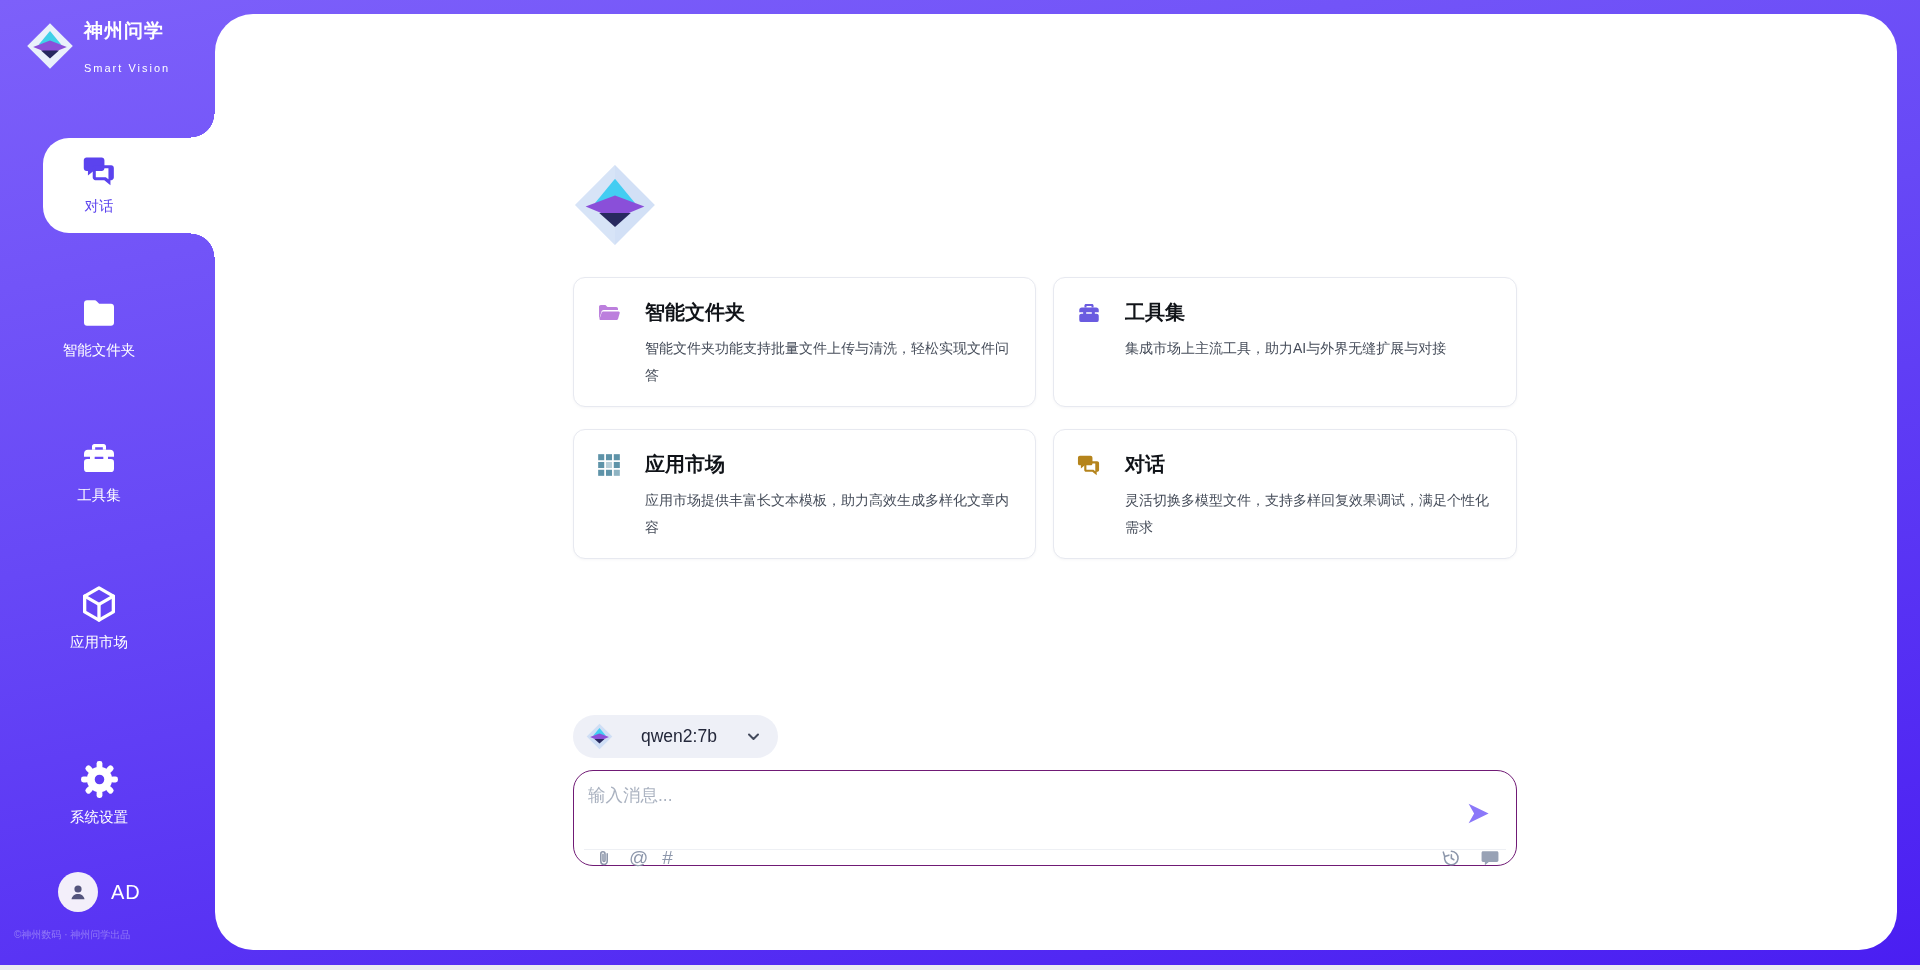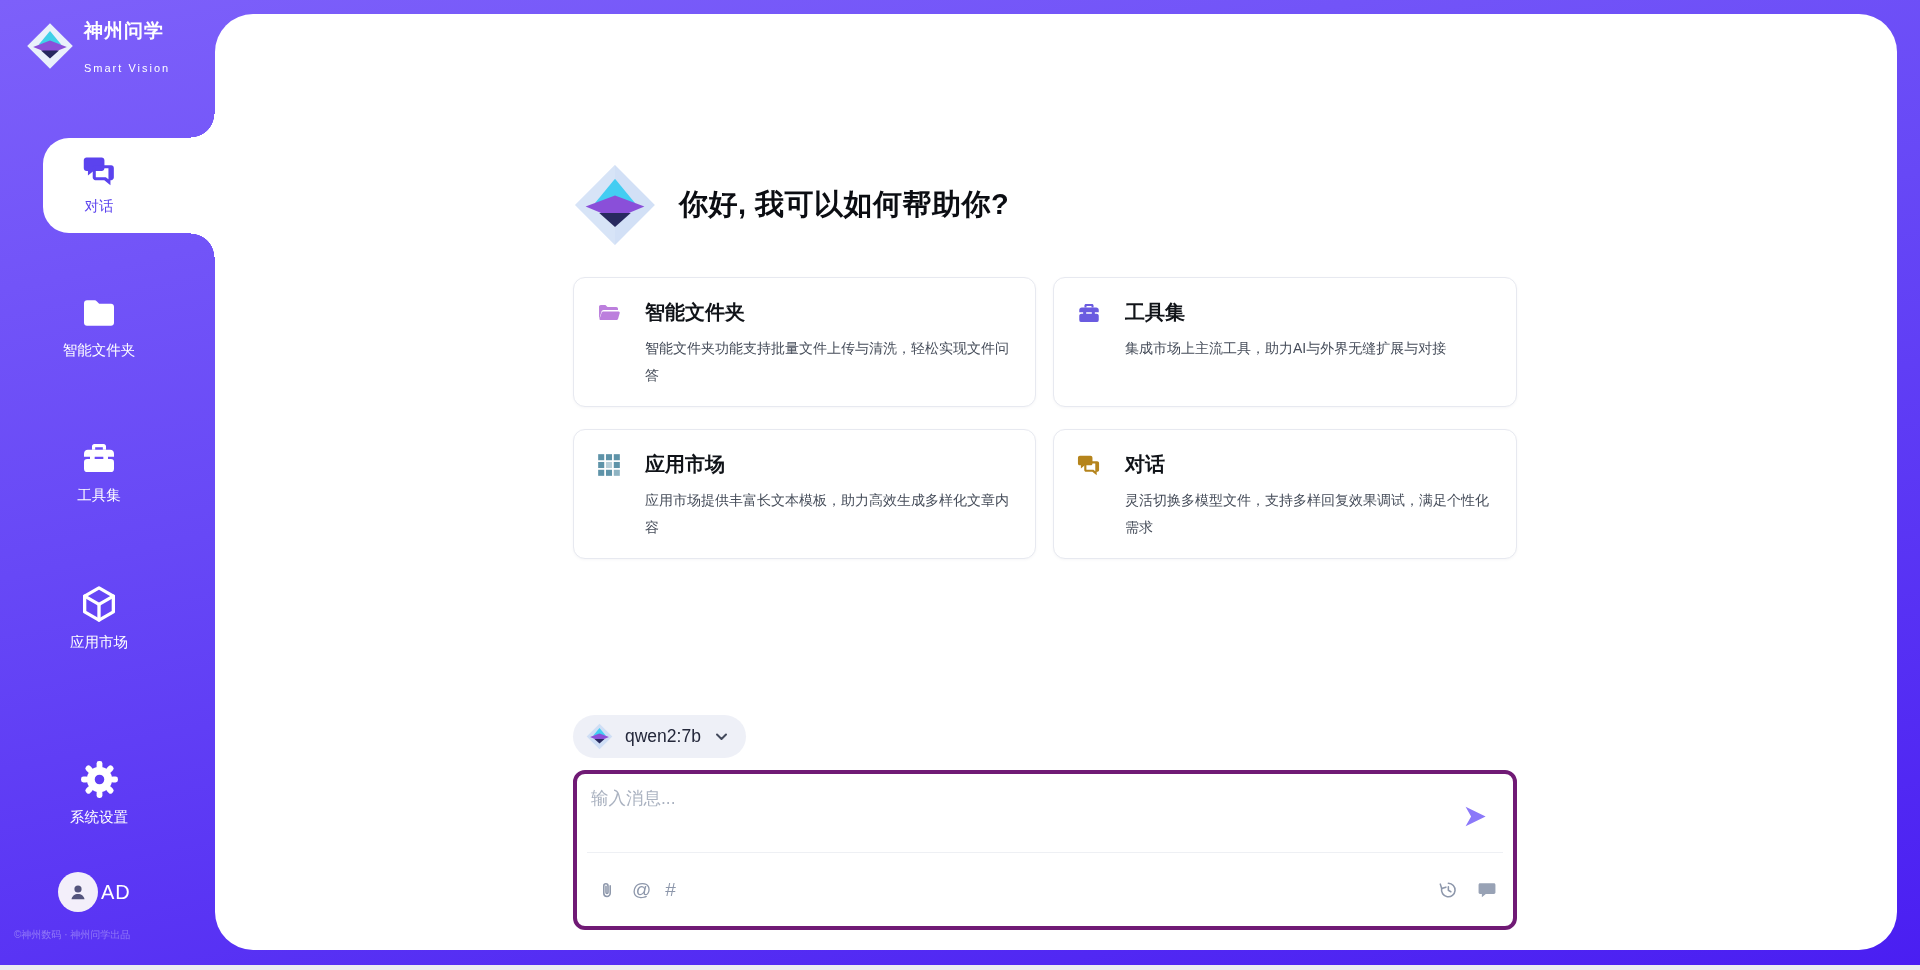--- a/index.html
+++ b/index.html
@@ -38,21 +38,21 @@
   }
 
   .nav-item {
     position:absolute; left:24px; width:150px;
     display:flex; flex-direction:column; align-items:center; gap:10px;
     color:#fff; font-size:14.5px; cursor:pointer;
   }
   .nav-item .nav-label { line-height:1; }
   .nav-item.active { color:#5b43ee; }
 
-  .user-row { position:absolute; left:58px; top:872px; display:flex; align-items:center; gap:3px; }
+  .user-row { position:absolute; left:58px; top:872px; display:flex; align-items:center; gap:13px; }
   .avatar { width:40px; height:40px; border-radius:50%; background:#f3effa; display:flex; align-items:center; justify-content:center; }
   .user-name { color:#fff; font-size:20px; letter-spacing:1px; }
   .copyright { position:absolute; left:14px; top:928px; font-size:10px; color:rgba(255,255,255,0.32); white-space:nowrap; }
 
   
   .greeting { position:absolute; left:358px; top:149px; display:flex; align-items:center; gap:22px; }
   .greeting h1 { font-size:29px; font-weight:800; color:#0b0d12; letter-spacing:0.5px; }
 
   
   .cards {
@@ -63,29 +63,29 @@
     height:130px; background:#fff; border:1px solid #e7e9f0; border-radius:12px;
     padding:21px 24px 0 22px; cursor:pointer; box-shadow:0 1px 3px rgba(25,35,70,0.04);
   }
   .card-head { display:flex; align-items:center; gap:23px; }
   .card-title { font-size:20px; font-weight:700; color:#101318; }
   .card-desc { margin:9px 0 0 49px; font-size:14px; line-height:27px; color:#454c59; }
 
   
   .model-pill {
     position:absolute; left:358px; top:701px; height:43px;
-    display:inline-flex; align-items:center; gap:12px; padding:0 16px 0 13px;
+    display:inline-flex; align-items:center; gap:28px; padding:0 16px 0 13px;
     background:#eef0f7; border-radius:22px; cursor:pointer;
   }
   .model-label { font-size:17.5px; color:#23273a; font-weight:500; }
 
   
   .composer {
-    position:absolute; left:358px; top:756px; width:944px; height:160px;
-    background:#fff; border:4px solid #701a75; border-radius:12px;
+    position:absolute; left:358px; top:756px; width:944px; height:96px;
+    background:#fff; border:1px solid #701a75; border-radius:20px;
   }
   .composer textarea {
     position:absolute; left:14px; top:12px; width:850px; height:58px;
     border:none; outline:none; resize:none; font-size:17.5px; color:#2a2f3a;
     font-family:"Liberation Sans", sans-serif; background:transparent;
   }
   .composer textarea::placeholder { color:#aab2c0; }
   .send-btn { position:absolute; right:24px; top:29px; width:27px; height:27px; cursor:pointer; }
   .composer-divider { position:absolute; left:10px; right:10px; top:78px; height:1px; background:#eef0f4; }
   .composer-tools { position:absolute; left:19px; right:15px; top:79px; bottom:0; display:flex; align-items:center; gap:14px; }
@@ -105,21 +105,20 @@
     <div class="greeting">
       <span>
         <svg width="84" height="84" viewBox="0 0 80 80">
           <polygon points="40,2 78,40 40,78 2,40" fill="#d2e0f6"></polygon>
           <polygon points="40,2 40,78 2,40" fill="#dbe6f8" opacity="0.6"></polygon>
           <polygon points="40,15 59,38 21,38" fill="#43cdf2"></polygon>
           <polygon points="12,41.5 40,31 68,41.5 40,53" fill="#8a4fd9"></polygon>
           <polygon points="25,47.5 55,47.5 40,61" fill="#27295f"></polygon>
         </svg>
       </span>
-      <h1>你好, 我可以如何帮助你?</h1>
     </div>
 
     <div class="cards">
 
       <div class="card">
         <div class="card-head">
           <span>
             <svg width="26" height="26" viewBox="0 0 24 24">
               <g fill="#bc7fdd">
                 <path d="M2.8 6.1c0-.9.7-1.6 1.6-1.6h4.3l1.9 2h8.1c.9 0 1.6.7 1.6 1.6v1.2H7.1c-1 0-1.9.7-2.1 1.7l-2.2 7z"></path>

